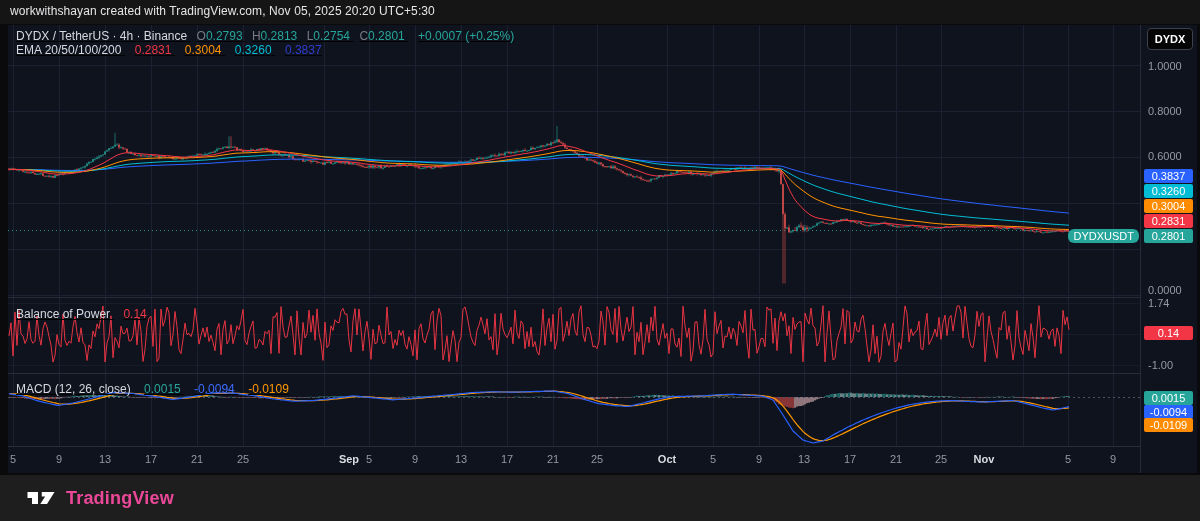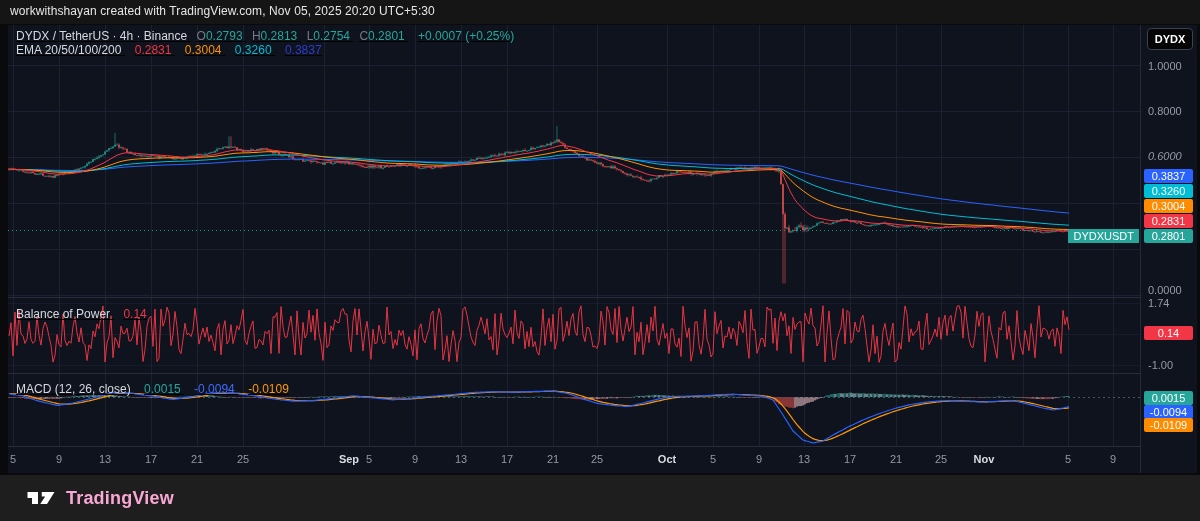--- a/index.html
+++ b/index.html
@@ -23,30 +23,30 @@
   .v-bop{color:#f23645;}
   
   #axis{position:absolute;left:1132px;top:0;width:57px;height:448px;border-left:1px solid #242b3a;}
   .tick{position:absolute;left:7px;height:14px;line-height:14px;font-size:11px;color:#959aa8;}
   .badge{position:absolute;left:3px;height:14px;line-height:14px;font-size:11px;color:#fff;
     border-radius:2px;padding:0 4px;min-width:41px;text-align:center;}
   #usdt-btn{position:absolute;left:6px;top:3px;width:44px;height:20px;background:#050505;
     border:1px solid #3c414d;border-radius:4px;color:#fff;font-size:11px;font-weight:700;
     text-align:center;line-height:20px;cursor:pointer;}
   #symname{position:absolute;right:58px;top:204px;height:14px;line-height:14px;font-size:11px;
-    color:#fff;background:#26a69a;border-radius:0;padding:0 5px;}
+    color:#fff;background:#26a69a;border-radius:6px;padding:0 5px;}
   
   #taxis{position:absolute;left:0;top:422px;width:1132px;height:26px;}
   .tlabel{position:absolute;top:6px;transform:translateX(-50%);font-size:11px;color:#9298a5;}
   .tlabel.month{color:#d9dce2;font-weight:700;}
   
   #footer{position:absolute;left:0;top:475px;width:1200px;height:46px;background:#1e1e1e;
     display:flex;align-items:center;}
   #footer .logo{margin-left:26px;display:flex;align-items:center;}
-  #footer .brand{margin-left:10px;color:#f9a8d4;font-size:18px;font-weight:700;letter-spacing:.2px;}
+  #footer .brand{margin-left:10px;color:#ec4899;font-size:18px;font-weight:700;letter-spacing:.2px;}
 </style>
 </head>
 <body>
 
 <div id="stage">
 
   <div id="topbar">
     <span class="attr">workwithshayan created with TradingView.com, Nov 05, 2025 20:20 UTC+5:30</span>
   </div>
 
@@ -1748,21 +1748,21 @@
         <span class="tlabel" style="left: 933px;">25</span>
         <span class="tlabel month" style="left: 976px;">Nov</span>
         <span class="tlabel" style="left: 1060px;">5</span>
         <span class="tlabel" style="left: 1105px;">9</span>
       </div>
 
     <div id="axis">
       <div id="usdt-btn">DYDX</div>
     <span class="tick" style="top: 34px;">1.0000</span>
         <span class="tick" style="top: 79px;">0.8000</span>
-        <span class="tick" style="top: 124px; font-style: italic;">0.6000</span>
+        <span class="tick" style="top: 124px;">0.6000</span>
         <span class="tick" style="top: 207px;">0.2000</span>
         <span class="tick" style="top: 258px;">0.0000</span>
         <span class="tick" style="top: 271px;">1.74</span>
         <span class="tick" style="top: 333px;">-1.00</span>
         <span class="badge" style="top: 144px; background: rgb(41, 98, 255);">0.3837</span>
         <span class="badge" style="top: 159px; background: rgb(0, 188, 212);">0.3260</span>
         <span class="badge" style="top: 174px; background: rgb(255, 140, 0);">0.3004</span>
         <span class="badge" style="top: 189px; background: rgb(242, 54, 69);">0.2831</span>
         <span class="badge" style="top: 204px; background: rgb(38, 166, 154);">0.2801</span>
         <span class="badge" style="top: 301px; background: rgb(242, 54, 69);">0.14</span>

